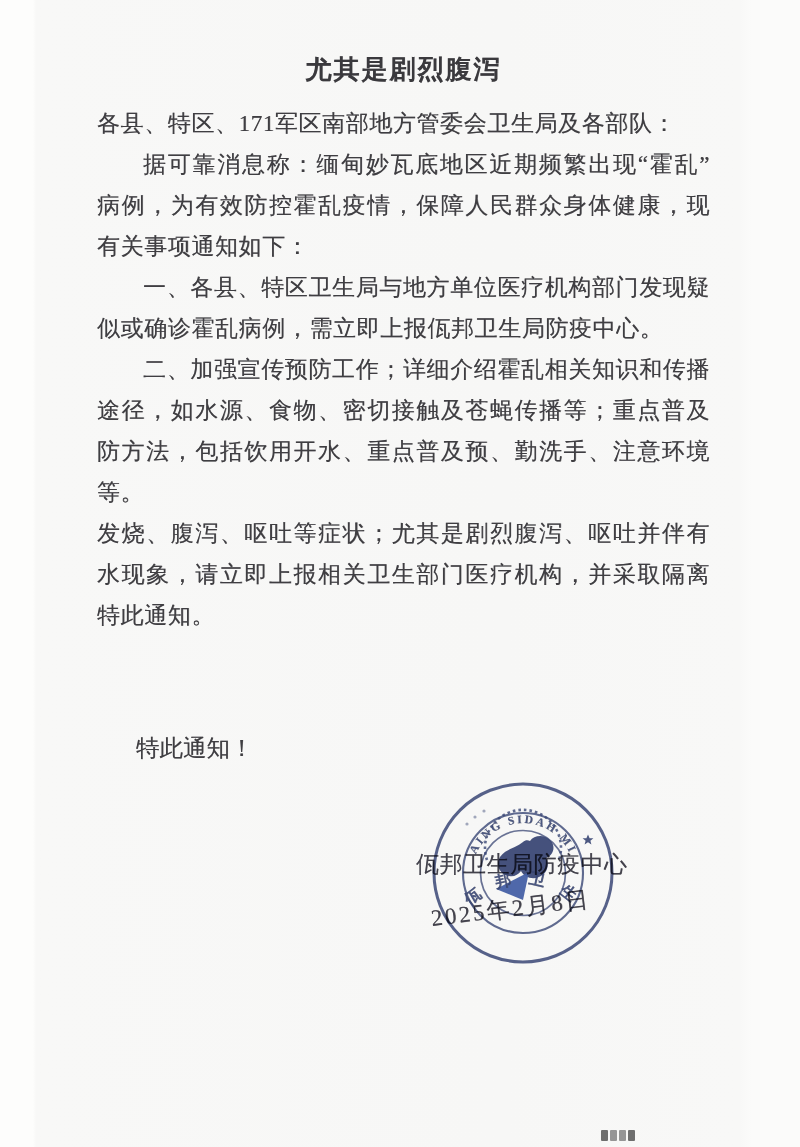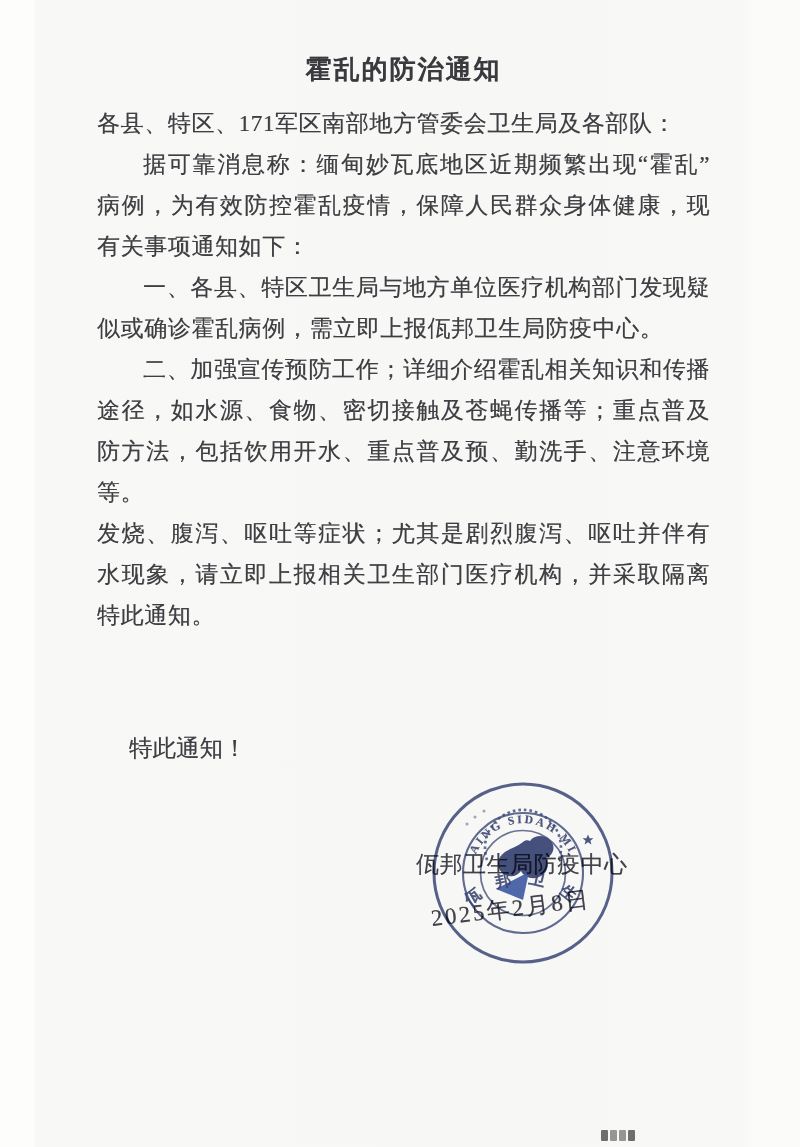--- a/index.html
+++ b/index.html
@@ -15,21 +15,21 @@
     text-align:center;font-size:26px;font-weight:bold;letter-spacing:2px;color:#3a393d;
   }
   .bodytext{position:absolute;left:97px;top:103px;width:613px;}
   .ln{
     height:41px;line-height:41px;font-size:23px;letter-spacing:0.6px;
     overflow:hidden;white-space:normal;
   }
   .fill{text-align:justify;text-align-last:justify;}
   .ind{text-indent:2em;}
   .closing{
-    position:absolute;left:82px;top:728px;width:613px;
+    position:absolute;left:89px;top:728px;width:613px;
     font-size:23.5px;line-height:41px;text-indent:2em;
   }
   .sig-org{
     position:absolute;left:416px;top:849px;
     font-size:23px;letter-spacing:0.5px;color:#43424c;white-space:nowrap;z-index:1;
   }
   .sig-date{
     position:absolute;left:431px;top:903px;
     font-size:23px;letter-spacing:2.5px;color:#43424c;white-space:nowrap;z-index:1;
     transform:rotate(-7deg);transform-origin:left center;
@@ -43,21 +43,21 @@
     display:flex;gap:2px;opacity:0.8;
   }
   .wm i{flex:1;background:#4c4c4c;border-radius:1px;}
   .wm i:nth-child(2),.wm i:nth-child(3){background:#7d7d7d;}
 </style>
 </head>
 <body>
 
 <div class="page">
 
-  <h1 class="title">霍乱的防治通知</h1>
+  <h1 class="title">尤其是剧烈腹泻</h1>
 
   <div class="bodytext">
     <div class="ln">各县、特区、171军区南部地方管委会卫生局及各部队：</div>
     <div class="ln ind fill">据可靠消息称：缅甸妙瓦底地区近期频繁出现“霍乱”</div>
     <div class="ln fill">病例，为有效防控霍乱疫情，保障人民群众身体健康，现就</div>
     <div class="ln">有关事项通知如下：</div>
     <div class="ln ind fill">一、各县、特区卫生局与地方单位医疗机构部门发现疑</div>
     <div class="ln">似或确诊霍乱病例，需立即上报佤邦卫生局防疫中心。</div>
     <div class="ln ind fill">二、加强宣传预防工作；详细介绍霍乱相关知识和传播</div>
     <div class="ln fill">途径，如水源、食物、密切接触及苍蝇传播等；重点普及预</div>

